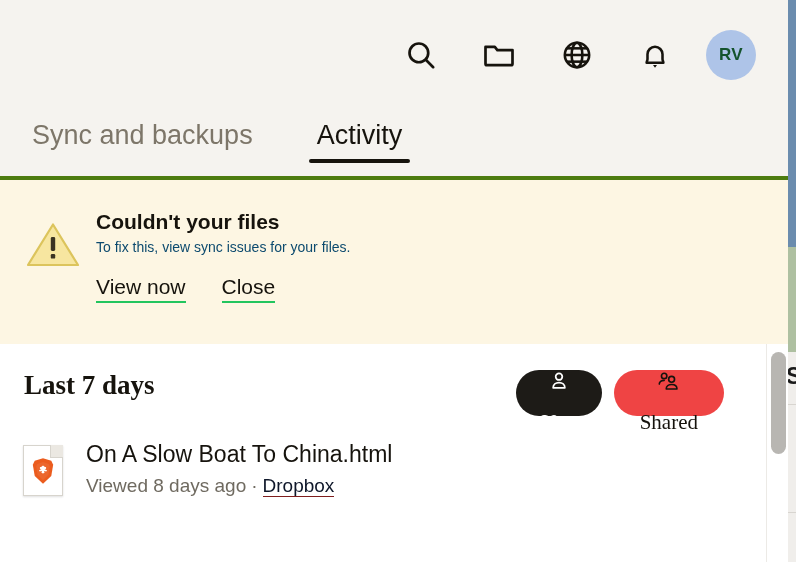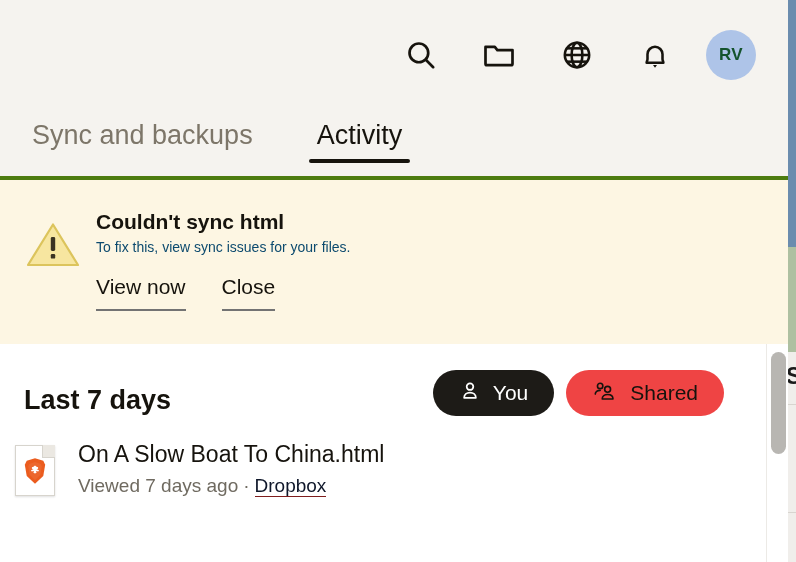--- a/index.html
+++ b/index.html
@@ -186,35 +186,36 @@
   }
   .banner-actions {
     margin-top: 18px;
     display: flex;
     gap: 36px;
   }
   .banner-link {
     font-size: 21px;
     color: #16130d;
     text-decoration: none;
-    border-bottom: 2px solid #737373;
-    padding-bottom: 10px;
+    border-bottom: 2px solid #22c55e;
+    padding-bottom: 2px;
     cursor: pointer;
   }
 
   
   .content {
     position: relative;
     background: #ffffff;
     height: 218px;
   }
   .section-head {
     display: flex;
-    align-items: flex-end;
+    align-items: flex-start;
     padding: 26px 24px 0 24px;
+    font-family: Liberation Serif, serif;
   }
   .section-title {
     font-size: 27px;
     font-weight: bold;
     color: #16130d;
     flex: 1;
     white-space: nowrap;
   }
   .filter-pills {
     display: flex;
@@ -225,33 +226,34 @@
   .pill {
     display: flex;
     align-items: center;
     gap: 12px;
     height: 46px;
     padding: 0 26px;
     border-radius: 23px;
     font-size: 21px;
     cursor: pointer;
     white-space: nowrap;
+    flex-direction: column;
   }
   .pill.sel {
     background: #1d1b17;
     color: #ffffff;
   }
   .pill.unsel {
     background: #ef4444;
     color: #16130d;
   }
 
   
   .file-list {
-    padding: 18px 24px 0 12px;
+    padding: 18px 24px 0 20px;
   }
   .file-row {
     display: flex;
     align-items: flex-start;
     cursor: pointer;
     padding: 6px 0;
   }
   .file-icon {
     position: relative;
     width: 46px;
@@ -392,21 +394,21 @@
 
     <div class="banner">
       <div class="banner-icon">
         <svg width="56" height="50" viewBox="0 0 56 50">
           <path d="M28 4.5 L53 45 H3 Z" fill="#f7e6a0" stroke="#dcc45c" stroke-width="2.2" stroke-linejoin="round"></path>
           <rect x="25.8" y="17" width="4.4" height="14" rx="1.4" fill="#3b3322"></rect>
           <rect x="25.8" y="34" width="4.4" height="4.6" rx="1.2" fill="#3b3322"></rect>
         </svg>
       </div>
       <div class="banner-body">
-        <div class="banner-title">Couldn't sync html</div>
+        <div class="banner-title">Couldn't your files</div>
         <div class="banner-text">To fix this, view sync issues for your files.</div>
         <div class="banner-actions">
           <span class="banner-link">View now</span>
           <span class="banner-link">Close</span>
         </div>
       </div>
     </div>
 
     <div class="content">
 
@@ -449,21 +451,21 @@
               <path d="M20 2 L33 6 L36 12 L33 30 L20 42 L7 30 L4 12 L7 6 Z" fill="#eb5c1e"></path>
               <path d="M20 8 L29 11 L30.6 14.5 L28.6 28 L20 36.5 L11.4 28 L9.4 14.5 L11 11 Z" fill="#ffffff" opacity="0.07"></path>
               <path d="M20 13.5 l4.6 3.2 -1.9 2.6 3.6 1.4 -1.1 2.1 -3.6 -.7 .9 2.6 -2.5 1.3 -2.5 -1.3 .9 -2.6 -3.6 .7 -1.1 -2.1 3.6 -1.4 -1.9 -2.6z" fill="#ffffff"></path>
               <circle cx="16.4" cy="17.3" r="1.4" fill="#ffffff"></circle>
               <circle cx="23.6" cy="17.3" r="1.4" fill="#ffffff"></circle>
             </svg>
           </div>
           <div class="file-meta">
             <div class="file-name">On A Slow Boat To China.html</div>
             <div class="file-sub">
-              <span>Viewed 7 days ago</span><span class="sep">·</span><span class="src">Dropbox</span>
+              <span>Viewed 8 days ago</span><span class="sep">·</span><span class="src">Dropbox</span>
             </div>
           </div>
         </div>
       </div>
 
     </div>
 
     <div class="scroll-track">
       <div class="scroll-thumb"></div>
     </div>

